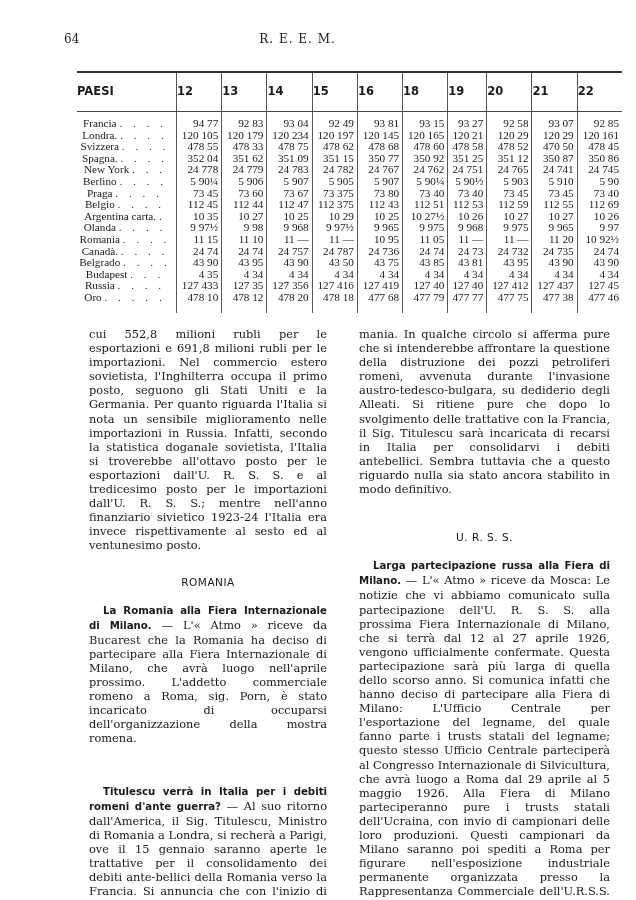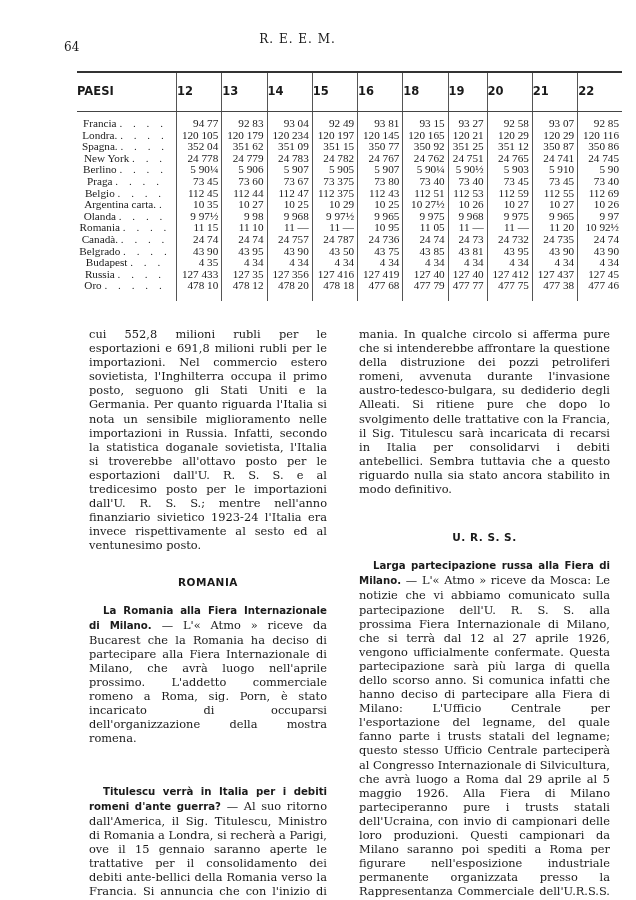--- a/index.html
+++ b/index.html
@@ -1,40 +1,40 @@
 <!DOCTYPE html>
 <html><head>
 <meta charset="utf-8">
 <style>
   html, body { margin:0; padding:0; }
   body {
     width:636px; height:900px; background:#ffffff; position:relative; overflow:hidden;
     font-family:"DejaVu Serif","Liberation Serif",serif; color:#1a1a1a;
   }
-  .page-number { position:absolute; left:64px; top:40px; font-size:12px; }
+  .page-number { position:absolute; left:64px; top:32px; font-size:12px; }
   .running-head { position:absolute; left:0; width:581px; top:32px; text-align:center; font-size:12px; letter-spacing:1px; padding-left:14px; box-sizing:border-box; }
   .table-wrap { position:absolute; left:77px; top:71px; width:545px; }
   table.rates { border-collapse:collapse; width:545px; font-family:"Liberation Serif",serif; font-size:11.2px; line-height:11.6px; }
   table.rates thead th {
     font-family:"DejaVu Sans","Liberation Sans",sans-serif; font-weight:900; font-size:11.5px;
     height:38px; border-top:2px solid #333; border-bottom:1px solid #444; text-align:left; padding:0;
   }
   table.rates th + th, table.rates td + td { border-left:1px solid #555; }
   table.rates tbody td { padding:0 3px 0 0; text-align:right; white-space:nowrap; }
   table.rates tbody tr:first-child td { padding-top:6px; }
   table.rates tbody tr:last-child td { padding-bottom:9px; }
   table.rates td.country { text-align:center; padding-left:0; width:96px; }
   .country-name { display:inline-block; }
   .dots { letter-spacing:4px; }
   .cols { position:absolute; top:315px; font-size:11.4px; line-height:14.1px; text-align:justify; }
   .col-left { left:77px; width:262px; }
   .col-right { left:347px; width:275px; }
   p { margin:12px; }
   .indent { text-indent:14px; }
-  .section-head { font-family:"DejaVu Sans","Liberation Sans",sans-serif; font-weight:bold; font-size:10.5px; text-align:center; margin:22px 0 14px; letter-spacing:0.5px; }
+  .section-head { font-family:"DejaVu Sans","Liberation Sans",sans-serif; font-weight:normal; font-size:10.5px; text-align:center; margin:22px 0 14px; letter-spacing:0.5px; }
   .article-title { font-family:"DejaVu Sans","Liberation Sans",sans-serif; font-weight:bold; font-size:10.2px; }
   .gap { height:14px; }
   .imprint { margin-top:12px; border-top:1.5px solid #333; font-size:11.4px; }
   .imprint-line { display:flex; justify-content:space-between; padding:4px 0 4px; }
 </style>
 </head>
 <body>
 
 <div class="page-number">64</div>
 <div class="running-head">R. E. E. M.</div>
@@ -74,21 +74,34 @@
           <td class="country"><span class="country-name">Londra.</span> <span class="dots">. . . .</span></td>
           <td>120 105</td>
           <td>120 179</td>
           <td>120 234</td>
           <td>120 197</td>
           <td>120 145</td>
           <td>120 165</td>
           <td>120 21</td>
           <td>120 29</td>
           <td>120 29</td>
-          <td>120 116</td>
+          <td>120 161</td>
+        </tr>
+        <tr>
+          <td class="country"><span class="country-name">Svizzera</span> <span class="dots">. . . .</span></td>
+          <td>478 55</td>
+          <td>478 33</td>
+          <td>478 75</td>
+          <td>478 62</td>
+          <td>478 68</td>
+          <td>478 60</td>
+          <td>478 58</td>
+          <td>478 52</td>
+          <td>470 50</td>
+          <td>478 45</td>
         </tr>
         <tr>
           <td class="country"><span class="country-name">Spagna.</span> <span class="dots">. . . .</span></td>
           <td>352 04</td>
           <td>351 62</td>
           <td>351 09</td>
           <td>351 15</td>
           <td>350 77</td>
           <td>350 92</td>
           <td>351 25</td>

